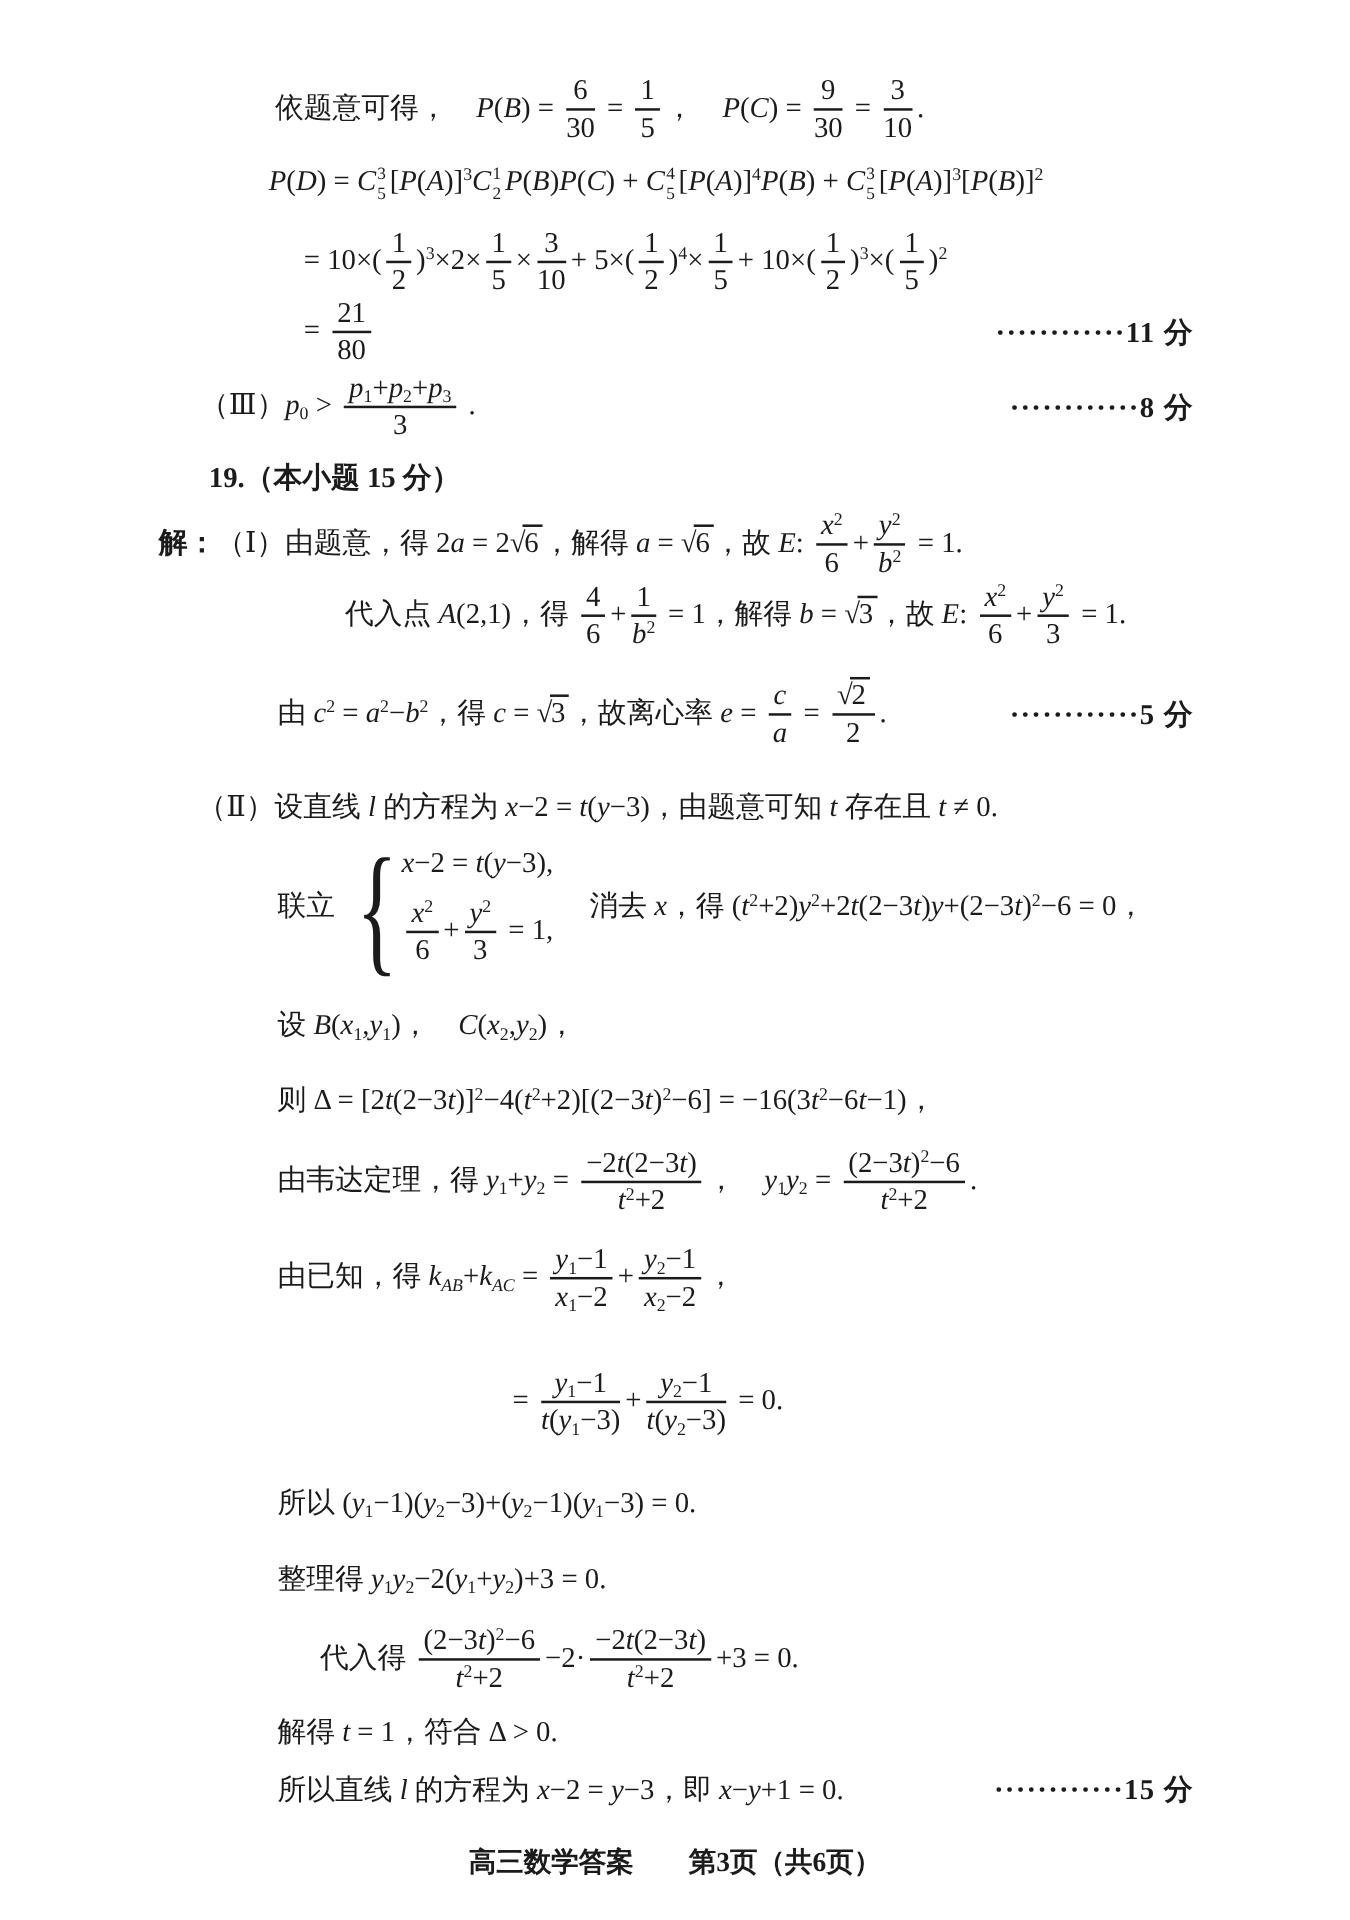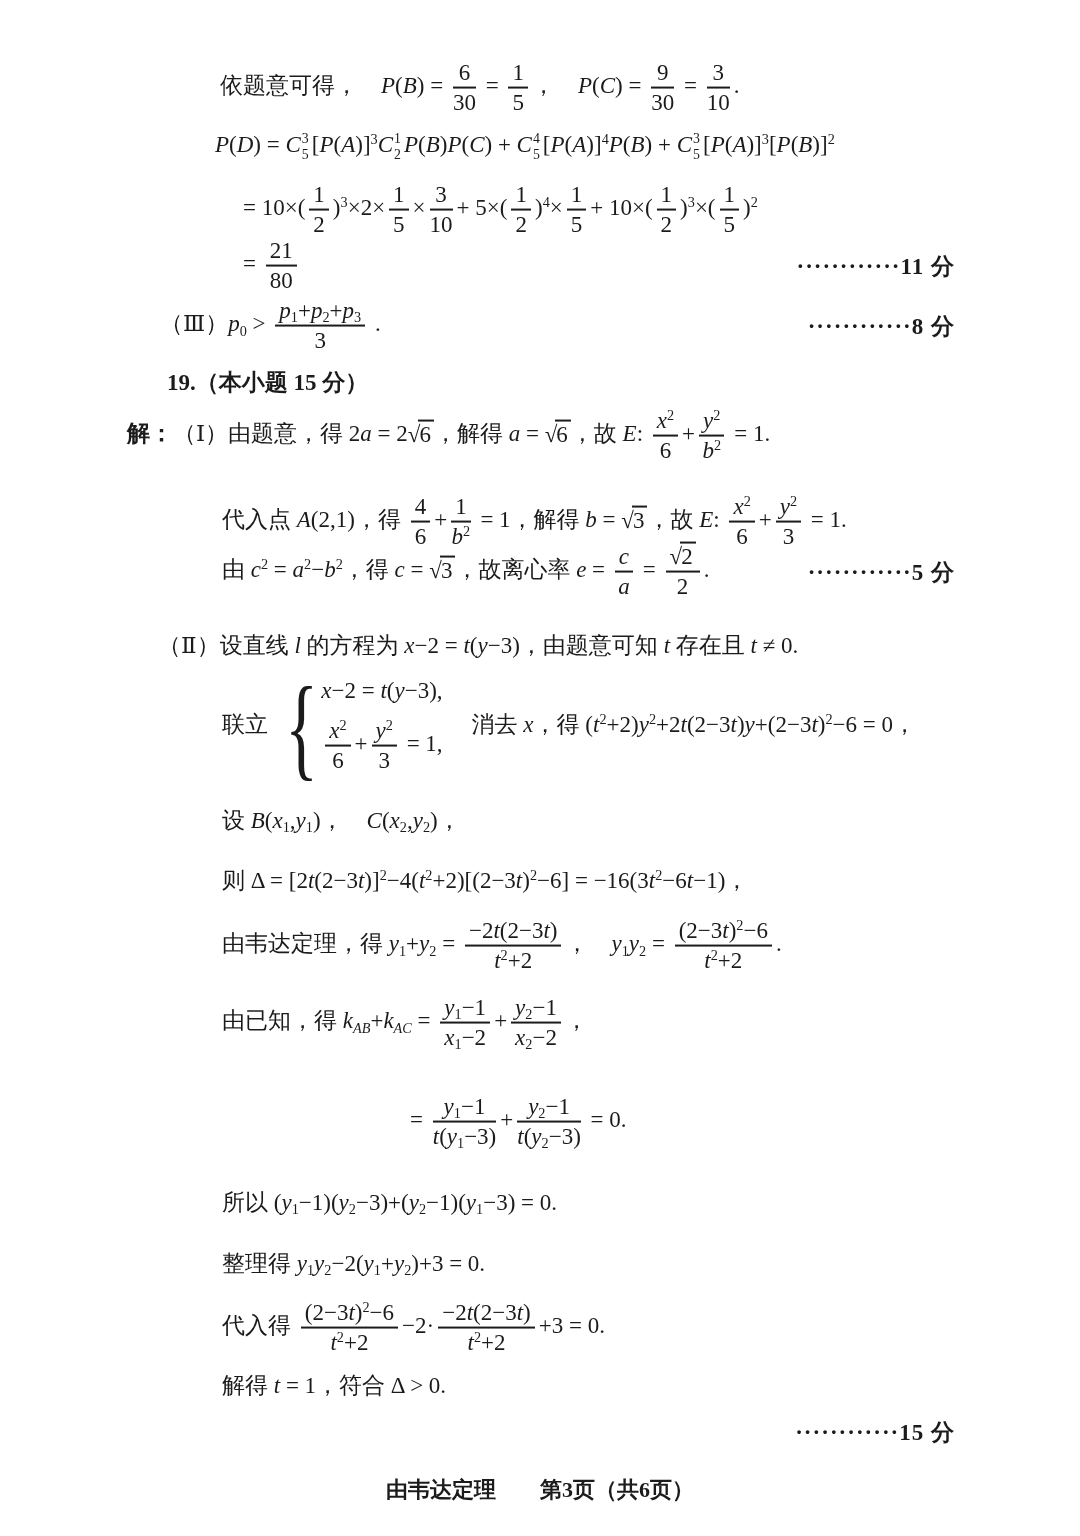--- a/index.html
+++ b/index.html
@@ -73,21 +73,21 @@
       <div class="line" style="top: 326px;">
         <span class="lc" style="margin-left: 160px;"><span class="tx">（Ⅲ）</span><span class="mi">p</span><sub>0</sub><span class="tx"> &gt; </span><span class="frac"><span class="num"><span class="mi">p</span><sub>1</sub><span class="tx">+</span><span class="mi">p</span><sub>2</sub><span class="tx">+</span><span class="mi">p</span><sub>3</sub></span><span class="den"><span class="tx">3</span></span></span><span class="tx"> .</span></span>
         <span class="score">············8 分</span>
       </div>
       <div class="line" style="top: 382px; padding-left: 40px;">
         <span class="lc" style="margin-left: 127px;"><span class="tb">19.（本小题 15 分）</span></span>
       </div>
       <div class="line" style="top: 436px;">
         <span class="lc" style="margin-left: 127px;"><span class="tb">解：</span><span class="tx">（Ⅰ）由题意，得 2</span><span class="mi">a</span><span class="tx"> = 2</span><span class="sqrt"><span class="rs">√</span><span class="rad">6</span></span><span class="tx">，解得 </span><span class="mi">a</span><span class="tx"> = </span><span class="sqrt"><span class="rs">√</span><span class="rad">6</span></span><span class="tx">，故 </span><span class="mi">E</span><span class="tx">: </span><span class="frac"><span class="num"><span class="mi">x</span><sup>2</sup></span><span class="den"><span class="tx">6</span></span></span><span class="tx">+</span><span class="frac"><span class="num"><span class="mi">y</span><sup>2</sup></span><span class="den"><span class="mi">b</span><sup>2</sup></span></span><span class="tx"> = 1.</span></span>
       </div>
-      <div class="line" style="top: 522px;">
+      <div class="line" style="top: 493px; justify-content: center;">
         <span class="lc" style="margin-left: 222px;"><span class="tx">代入点 </span><span class="mi">A</span><span class="tx">(2,1)，得 </span><span class="frac"><span class="num"><span class="tx">4</span></span><span class="den"><span class="tx">6</span></span></span><span class="tx">+</span><span class="frac"><span class="num"><span class="tx">1</span></span><span class="den"><span class="mi">b</span><sup>2</sup></span></span><span class="tx"> = 1，解得 </span><span class="mi">b</span><span class="tx"> = </span><span class="sqrt"><span class="rs">√</span><span class="rad">3</span></span><span class="tx">，故 </span><span class="mi">E</span><span class="tx">: </span><span class="frac"><span class="num"><span class="mi">x</span><sup>2</sup></span><span class="den"><span class="tx">6</span></span></span><span class="tx">+</span><span class="frac"><span class="num"><span class="mi">y</span><sup>2</sup></span><span class="den"><span class="tx">3</span></span></span><span class="tx"> = 1.</span></span>
       </div>
       <div class="line" style="top: 572px;">
         <span class="lc" style="margin-left: 222px;"><span class="tx">由 </span><span class="mi">c</span><sup>2</sup><span class="tx"> = </span><span class="mi">a</span><sup>2</sup><span class="tx">−</span><span class="mi">b</span><sup>2</sup><span class="tx">，得 </span><span class="mi">c</span><span class="tx"> = </span><span class="sqrt"><span class="rs">√</span><span class="rad">3</span></span><span class="tx">，故离心率 </span><span class="mi">e</span><span class="tx"> = </span><span class="frac"><span class="num"><span class="mi">c</span></span><span class="den"><span class="mi">a</span></span></span><span class="tx"> = </span><span class="frac"><span class="num"><span class="sqrt"><span class="rs">√</span><span class="rad">2</span></span></span><span class="den"><span class="tx">2</span></span></span><span class="tx">.</span></span>
         <span class="score">············5 分</span>
       </div>
       <div class="line" style="top: 645px;">
         <span class="lc" style="margin-left: 158px;"><span class="tx">（Ⅱ）设直线 </span><span class="mi">l</span><span class="tx"> 的方程为 </span><span class="mi">x</span><span class="tx">−2 = </span><span class="mi">t</span><span class="tx">(</span><span class="mi">y</span><span class="tx">−3)，由题意可知 </span><span class="mi">t</span><span class="tx"> 存在且 </span><span class="mi">t</span><span class="tx"> ≠ 0.</span></span>
       </div>
       <div class="line" style="top: 727px;">
@@ -113,24 +113,25 @@
       </div>
       <div class="line" style="top: 1122px;">
         <span class="lc" style="margin-left: 410px;"><span class="tx">= </span><span class="frac"><span class="num"><span class="mi">y</span><sub>1</sub><span class="tx">−1</span></span><span class="den"><span class="mi">t</span><span class="tx">(</span><span class="mi">y</span><sub>1</sub><span class="tx">−3)</span></span></span><span class="tx">+</span><span class="frac"><span class="num"><span class="mi">y</span><sub>2</sub><span class="tx">−1</span></span><span class="den"><span class="mi">t</span><span class="tx">(</span><span class="mi">y</span><sub>2</sub><span class="tx">−3)</span></span></span><span class="tx"> = 0.</span></span>
       </div>
       <div class="line" style="top: 1202px; align-items: center;">
         <span class="lc" style="margin-left: 222px;"><span class="tx">所以 (</span><span class="mi">y</span><sub>1</sub><span class="tx">−1)(</span><span class="mi">y</span><sub>2</sub><span class="tx">−3)+(</span><span class="mi">y</span><sub>2</sub><span class="tx">−1)(</span><span class="mi">y</span><sub>1</sub><span class="tx">−3) = 0.</span></span>
       </div>
       <div class="line" style="top: 1263px;">
         <span class="lc" style="margin-left: 222px;"><span class="tx">整理得 </span><span class="mi">y</span><sub>1</sub><span class="mi">y</span><sub>2</sub><span class="tx">−2(</span><span class="mi">y</span><sub>1</sub><span class="tx">+</span><span class="mi">y</span><sub>2</sub><span class="tx">)+3 = 0.</span></span>
       </div>
-      <div class="line" style="top: 1328px;">
+      <div class="line" style="top: 1328px; padding-left: 34px;">
         <span class="lc" style="margin-left: 222px;"><span class="tx">代入得 </span><span class="frac"><span class="num"><span class="tx">(2−3</span><span class="mi">t</span><span class="tx">)</span><sup>2</sup><span class="tx">−6</span></span><span class="den"><span class="mi">t</span><sup>2</sup><span class="tx">+2</span></span></span><span class="tx">−2·</span><span class="frac"><span class="num"><span class="tx">−2</span><span class="mi">t</span><span class="tx">(2−3</span><span class="mi">t</span><span class="tx">)</span></span><span class="den"><span class="mi">t</span><sup>2</sup><span class="tx">+2</span></span></span><span class="tx">+3 = 0.</span></span>
       </div>
       <div class="line" style="top: 1385px;">
         <span class="lc" style="margin-left: 222px;"><span class="tx">解得 </span><span class="mi">t</span><span class="tx"> = 1，符合 Δ &gt; 0.</span></span>
       </div>
       <div class="line" style="top: 1432px;">
+        <span class="lc" style="margin-left: 222px;"><span class="tx">所以直线 </span><span class="mi">l</span><span class="tx"> 的方程为 </span><span class="mi">x</span><span class="tx">−2 = </span><span class="mi">y</span><span class="tx">−3，即 </span><span class="mi">x</span><span class="tx">−</span><span class="mi">y</span><span class="tx">+1 = 0.</span></span>
         <span class="score">············15 分</span>
       </div>
     </div>
-  <div class="footer">由韦达定理　　第3页（共6页）</div>
+  <div class="footer">高三数学答案　　第3页（共6页）</div>
 </div>
 
 </body></html>

